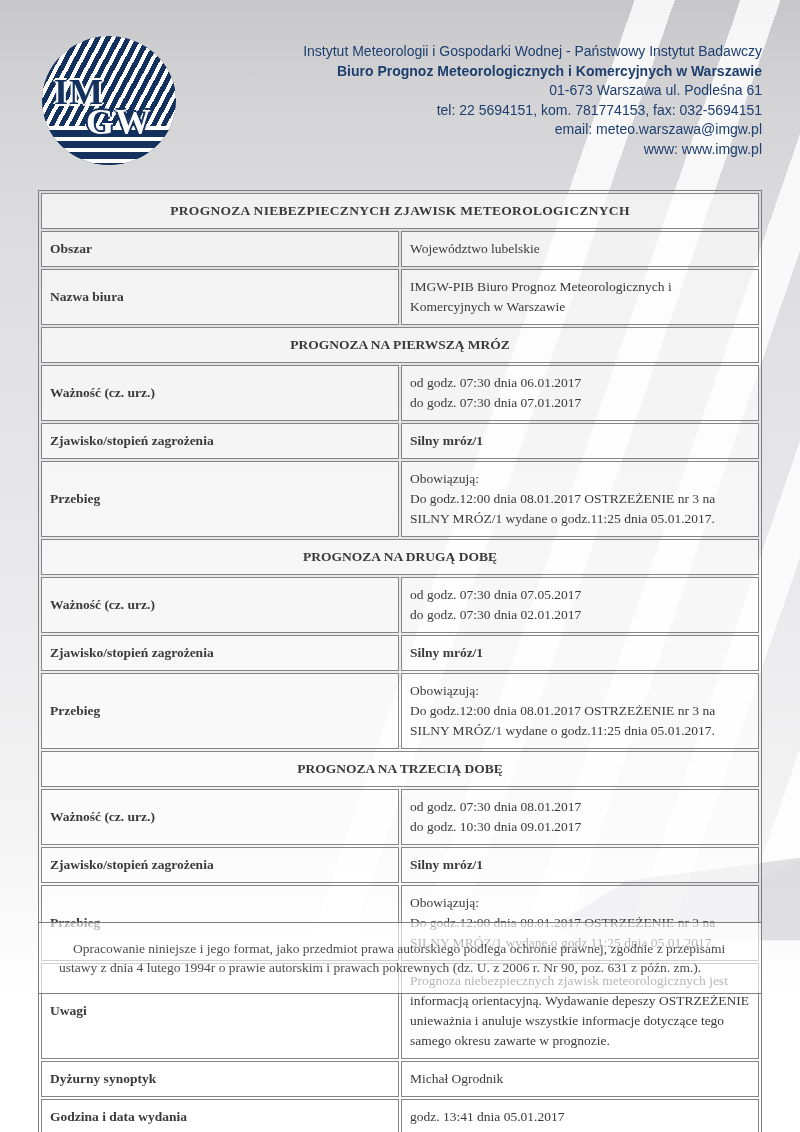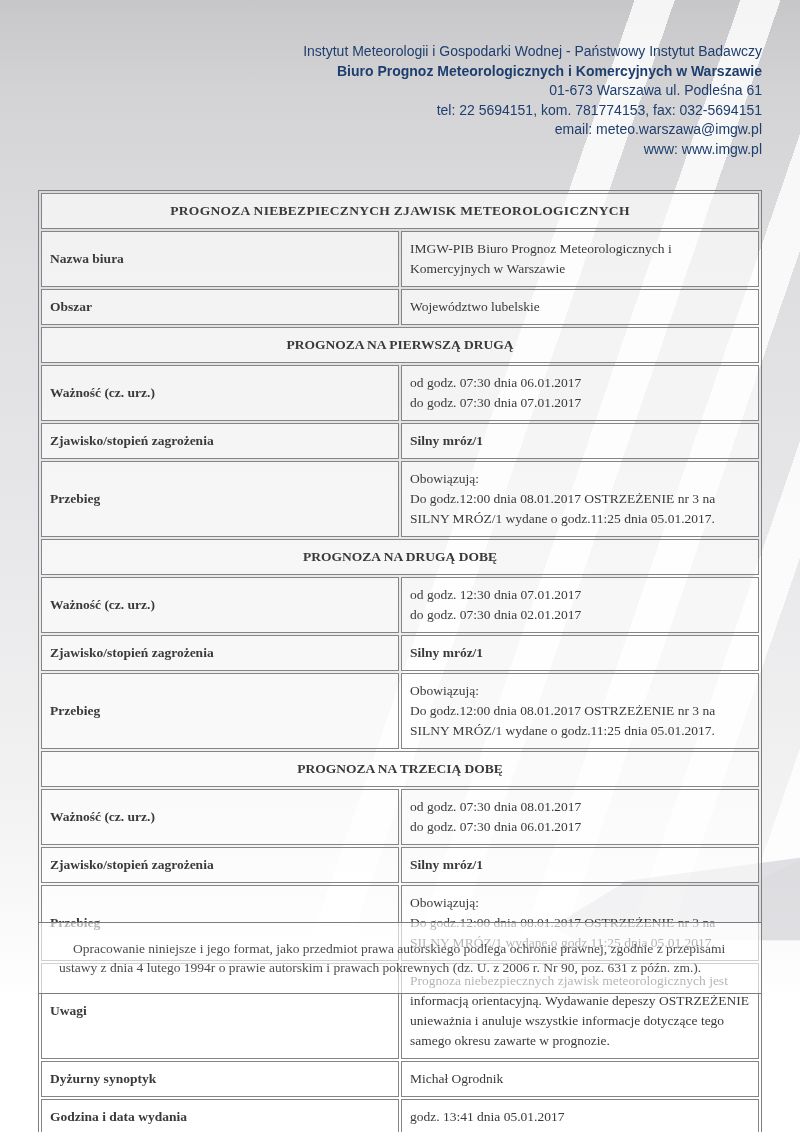--- a/index.html
+++ b/index.html
@@ -86,46 +86,52 @@
   .footer-box p{margin:12px;text-indent:14px;font-family:Liberation Serif, serif;}
 </style>
 </head>
 <body>
 
 <div class="page">
 
   <div class="wm-diag"></div>
   <div class="wm-wedge"></div>
 
+  <div class="logo">
+    <div class="logo-diag"></div>
+    <div class="logo-horiz"></div>
+    <div class="logo-im">IM</div>
+    <div class="logo-gw">GW</div>
+  </div>
 
   <div class="contact">
     <div>Instytut Meteorologii i Gospodarki Wodnej - Państwowy Instytut Badawczy</div>
     <div class="b">Biuro Prognoz Meteorologicznych i Komercyjnych w Warszawie</div>
     <div>01-673 Warszawa ul. Podleśna 61</div>
     <div>tel: 22 5694151, kom. 781774153, fax: 032-5694151</div>
     <div>email: meteo.warszawa@imgw.pl</div>
     <div>www: www.imgw.pl</div>
   </div>
 
   <table class="main">
     <tbody>
         <tr>
       <td colspan="2" class="title-cell">PROGNOZA NIEBEZPIECZNYCH ZJAWISK METEOROLOGICZNYCH</td>
     </tr>
     <tr>
+      <td class="lab">Obszar</td>
+      <td>Województwo lubelskie</td>
+    </tr>
+    <tr>
       <td class="lab">Nazwa biura</td>
       <td>IMGW-PIB Biuro Prognoz Meteorologicznych i Komercyjnych w Warszawie</td>
     </tr>
-    <tr>
-      <td class="lab">Obszar</td>
-      <td>Województwo lubelskie</td>
-    </tr>
-
-    <tr>
-      <td colspan="2" class="sec-header">PROGNOZA NA PIERWSZĄ DRUGĄ</td>
+
+    <tr>
+      <td colspan="2" class="sec-header">PROGNOZA NA PIERWSZĄ MRÓZ</td>
     </tr>
     <tr>
       <td class="lab">Ważność (cz. urz.)</td>
       <td>
         <div>od godz. 07:30 dnia 06.01.2017</div>
         <div>do godz. 07:30 dnia 07.01.2017</div>
       </td>
     </tr>
     <tr>
       <td class="lab">Zjawisko/stopień zagrożenia</td>
@@ -138,21 +144,21 @@
         <div>Do godz.12:00 dnia 08.01.2017 OSTRZEŻENIE nr 3 na SILNY MRÓZ/1 wydane o godz.11:25 dnia 05.01.2017.</div>
       </td>
     </tr>
 
     <tr>
       <td colspan="2" class="sec-header">PROGNOZA NA DRUGĄ DOBĘ</td>
     </tr>
     <tr>
       <td class="lab">Ważność (cz. urz.)</td>
       <td>
-        <div>od godz. 12:30 dnia 07.01.2017</div>
+        <div>od godz. 07:30 dnia 07.05.2017</div>
         <div>do godz. 07:30 dnia 02.01.2017</div>
       </td>
     </tr>
     <tr>
       <td class="lab">Zjawisko/stopień zagrożenia</td>
       <td class="bold">Silny mróz/1</td>
     </tr>
     <tr>
       <td class="lab">Przebieg</td>
       <td>
@@ -161,21 +167,21 @@
       </td>
     </tr>
 
     <tr>
       <td colspan="2" class="sec-header">PROGNOZA NA TRZECIĄ DOBĘ</td>
     </tr>
     <tr>
       <td class="lab">Ważność (cz. urz.)</td>
       <td>
         <div>od godz. 07:30 dnia 08.01.2017</div>
-        <div>do godz. 07:30 dnia 06.01.2017</div>
+        <div>do godz. 10:30 dnia 09.01.2017</div>
       </td>
     </tr>
     <tr>
       <td class="lab">Zjawisko/stopień zagrożenia</td>
       <td class="bold">Silny mróz/1</td>
     </tr>
     <tr>
       <td class="lab">Przebieg</td>
       <td>
         <div>Obowiązują:</div>

